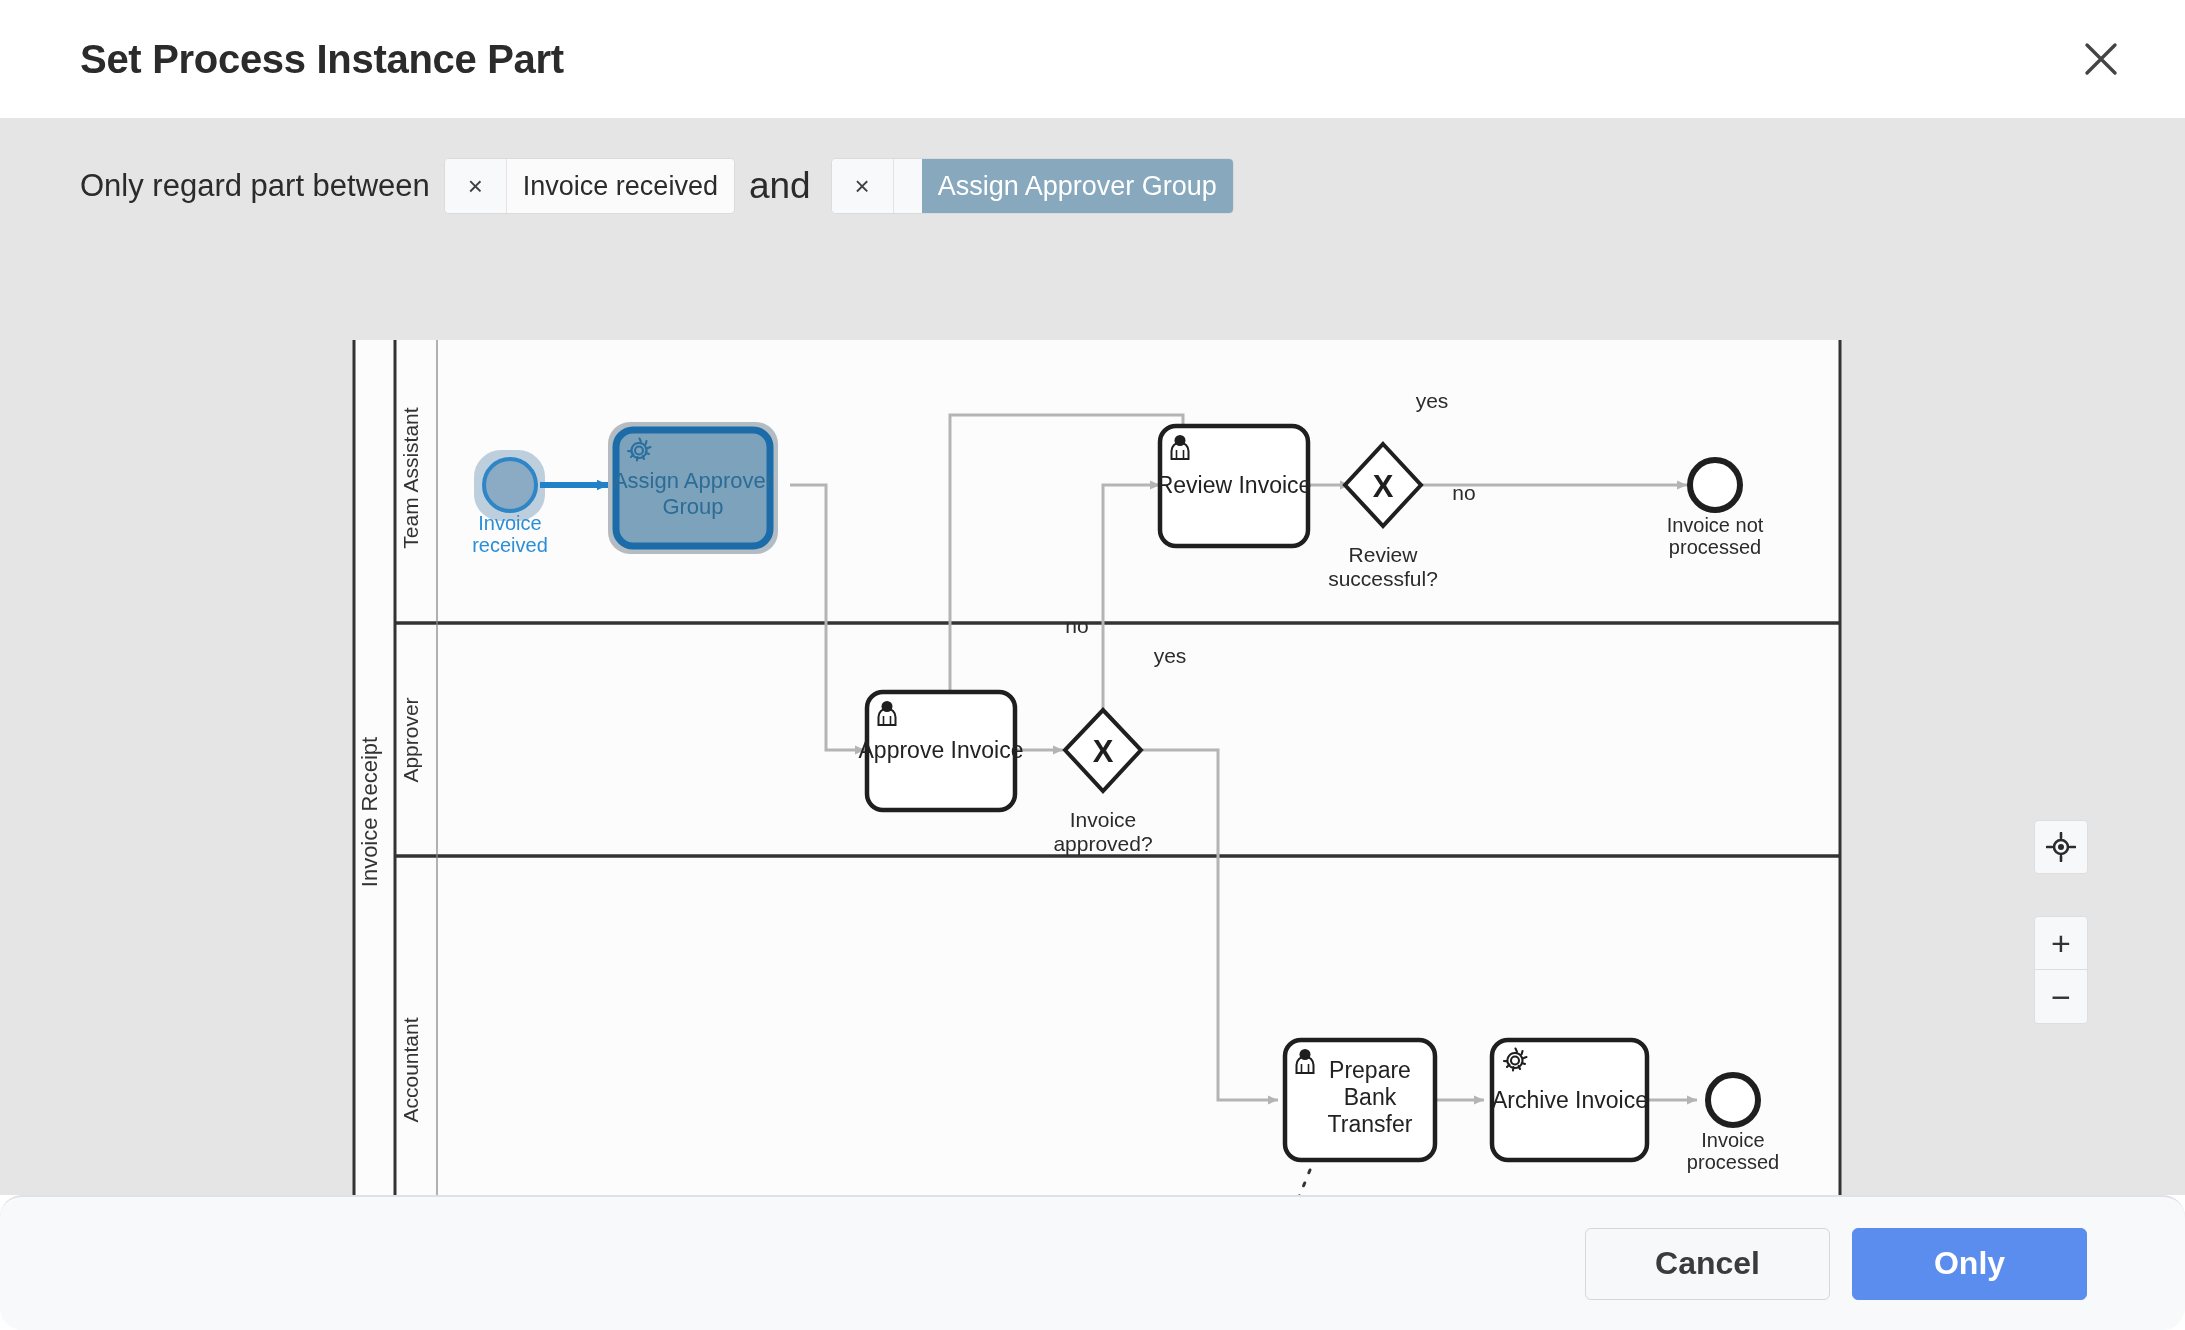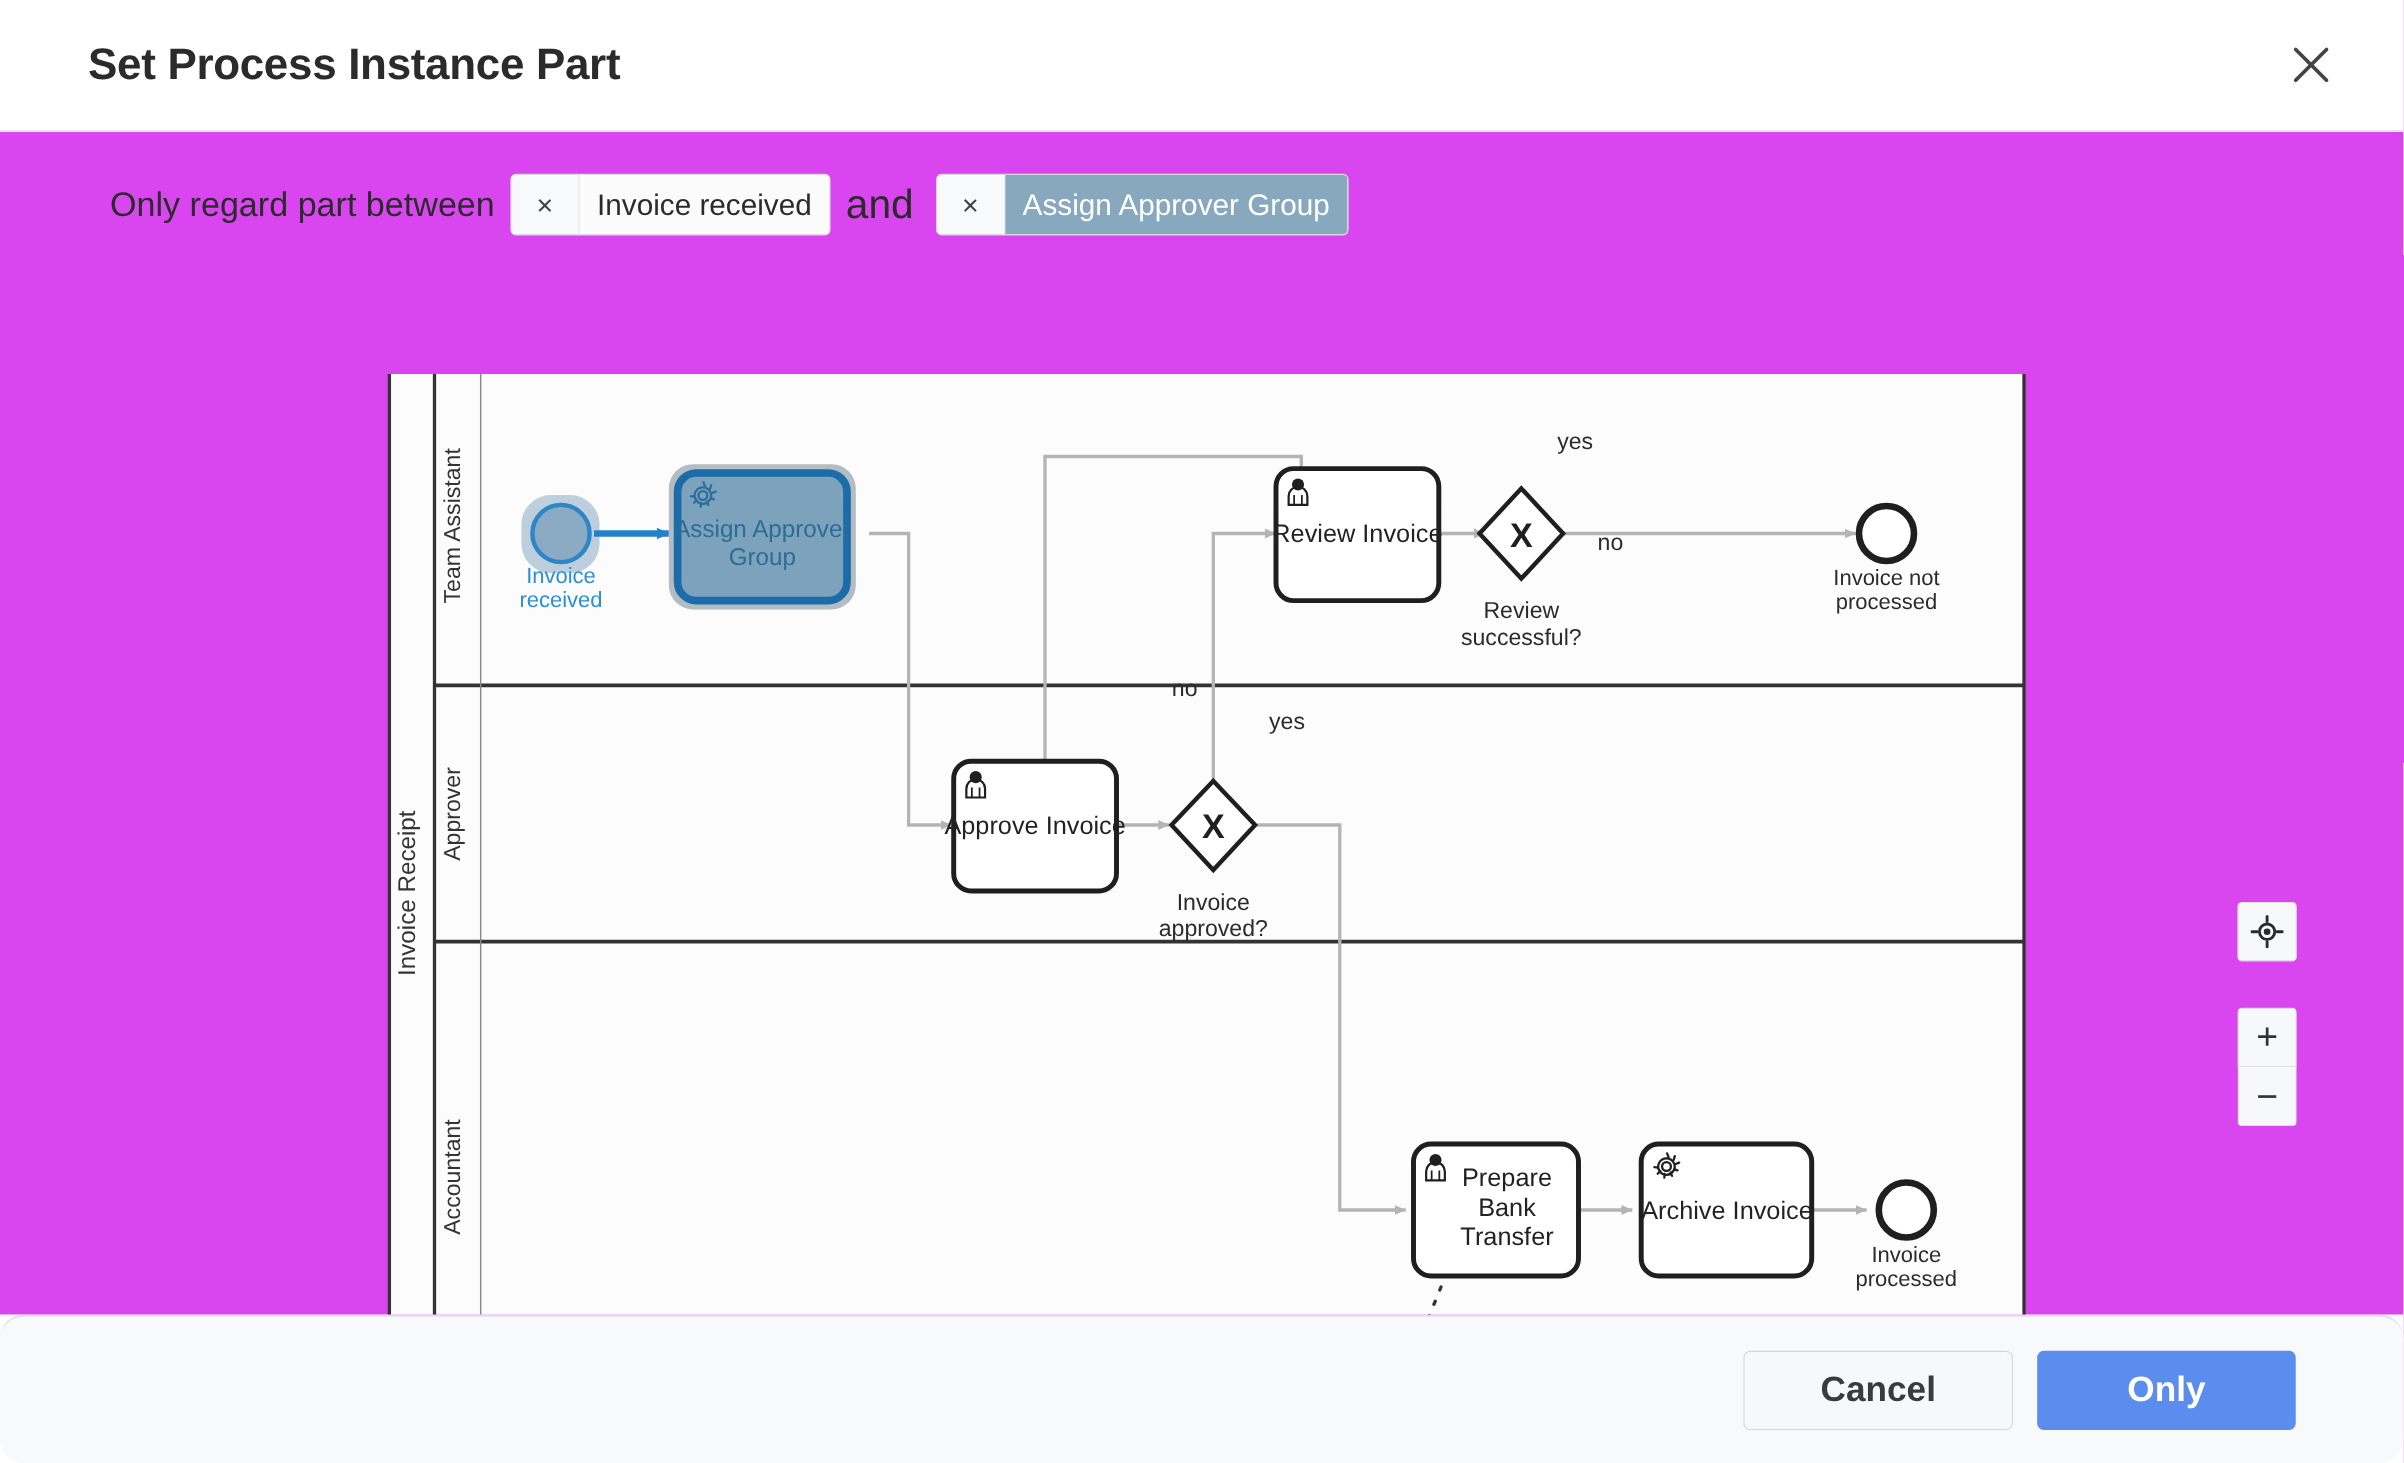--- a/index.html
+++ b/index.html
@@ -33,23 +33,22 @@
     width: 52px; height: 52px;
     display: flex; align-items: center; justify-content: center;
     cursor: pointer; background: none; border: none;
   }
   .close-btn svg { display: block; }
 
   
   .modal-body {
     position: relative;
     flex: 1 1 auto;
-    background: #d946ef;
+    background: #e5e5e5;
     overflow: hidden;
-    padding-left: 20px;
   }
   .filter-row {
     display: flex; align-items: center;
     margin: 38px 0 0 80px;
     height: 56px;
   }
   .filter-label {
     font-size: 31px; color: #2b2b2b;
   }
   .conj { font-size: 37px; color: #2b2b2b; margin: 0 6px; }
@@ -71,21 +70,21 @@
     cursor: pointer;
   }
   .chip-text {
     display: flex; align-items: center;
     padding: 0 16px;
     font-size: 27px; color: #2b2b2b;
     background: #fbfbfc;
     white-space: nowrap;
   }
   .chip.selected .chip-text {
-    background: #87a8bd; color: #ffffff;
+    background: #87a8bd; color: #ffffff; margin-left: 28px;
   }
   .chip.selected { border-color: #d9dbdd; }
 
   
   .canvas {
     position: absolute;
     left: 0; top: 220px; right: 0; bottom: 0;
   }
   .canvas svg { display: block; }
 

